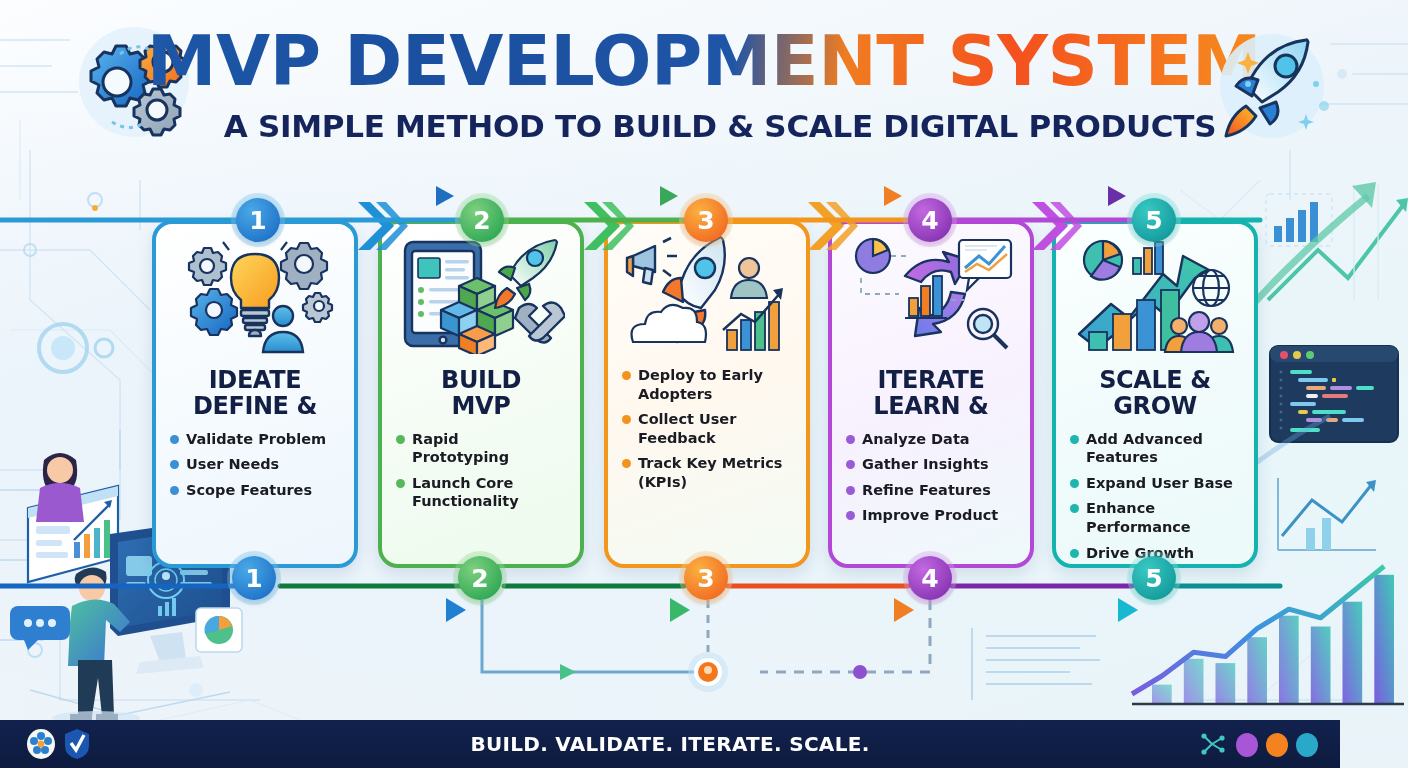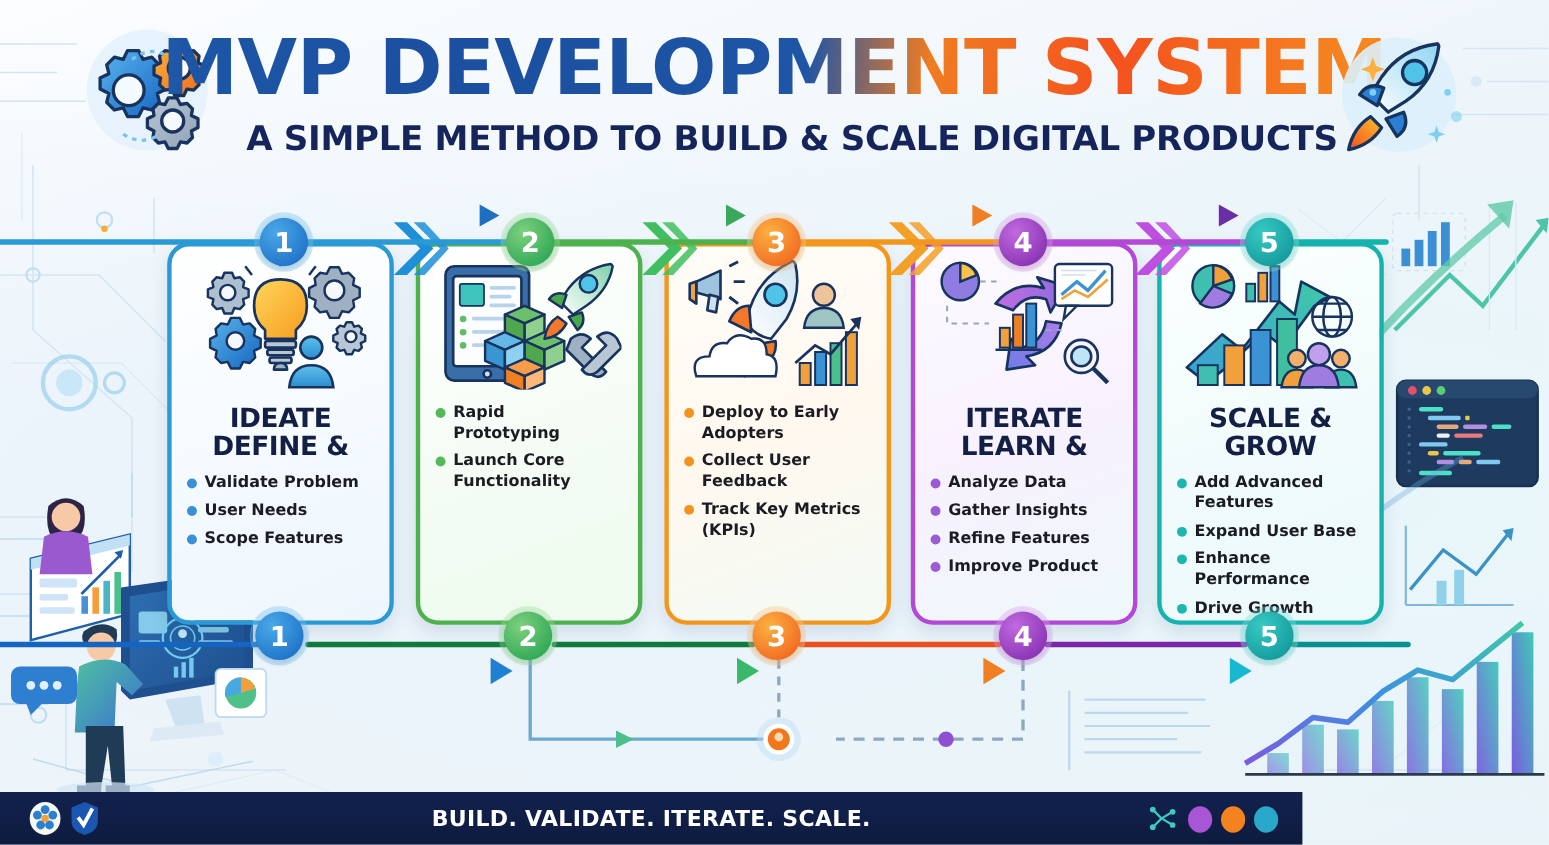--- a/index.html
+++ b/index.html
@@ -114,21 +114,21 @@
 
   
   .left-illo { position:absolute; left:0px; top:430px; width:270px; height:290px; }
   .right-chart { position:absolute; left:1128px; top:556px; width:280px; height:164px; }
   .right-sparks { position:absolute; left:1258px; top:180px; width:150px; height:130px; }
   .code-win { position:absolute; left:1268px; top:344px; width:132px; height:100px; }
   .mini-chart { position:absolute; left:1272px; top:470px; width:110px; height:90px; }
 
   
   .footer {
-    position:absolute; left:0; top:720px; width:1184px; height:48px;
+    position:absolute; left:0; top:720px; width:1340px; height:48px;
     background:linear-gradient(180deg,#12224e 0%,#0e1b3f 100%);
     display:flex; align-items:center; justify-content:center;
   }
   .footer-text {
     color:#ffffff; font-size:20px; font-weight:bold; letter-spacing:.3px;
     font-family:"DejaVu Sans", sans-serif;
   }
   .footer-logos { position:absolute; left:26px; top:8px; display:flex; gap:8px; align-items:center; }
   .footer-dots { position:absolute; right:22px; top:12px; display:flex; gap:8px; align-items:center; }
   .fdot { width:22px; height:24px; border-radius:50%; }
@@ -567,20 +567,24 @@
               <path fill="#b9c6d4" d="M164 74 q-8 -10 -18 -2 l8 8 -12 12 -10 10 q6 8 14 2 l10-10 12-12 z"></path>
             </g>
             <defs>
               <linearGradient id="rk2" x1="0" y1="1" x2="1" y2="0">
                 <stop offset="0" stop-color="#ffffff"></stop>
                   <stop offset="1" stop-color="#7ed0a8"></stop>
                 </linearGradient>
             </defs>
           </svg>
         </div>
+        <div class="card-title">
+          <div>BUILD</div>
+          <div>MVP</div>
+        </div>
         <div class="bullets">
           <div class="bullet">
             <span class="dot" style="background:#56b85b"></span>
             <span>Rapid Prototyping</span>
             </div>
           <div class="bullet">
             <span class="dot" style="background:#56b85b"></span>
             <span>Launch Core Functionality</span>
             </div>
         </div>

